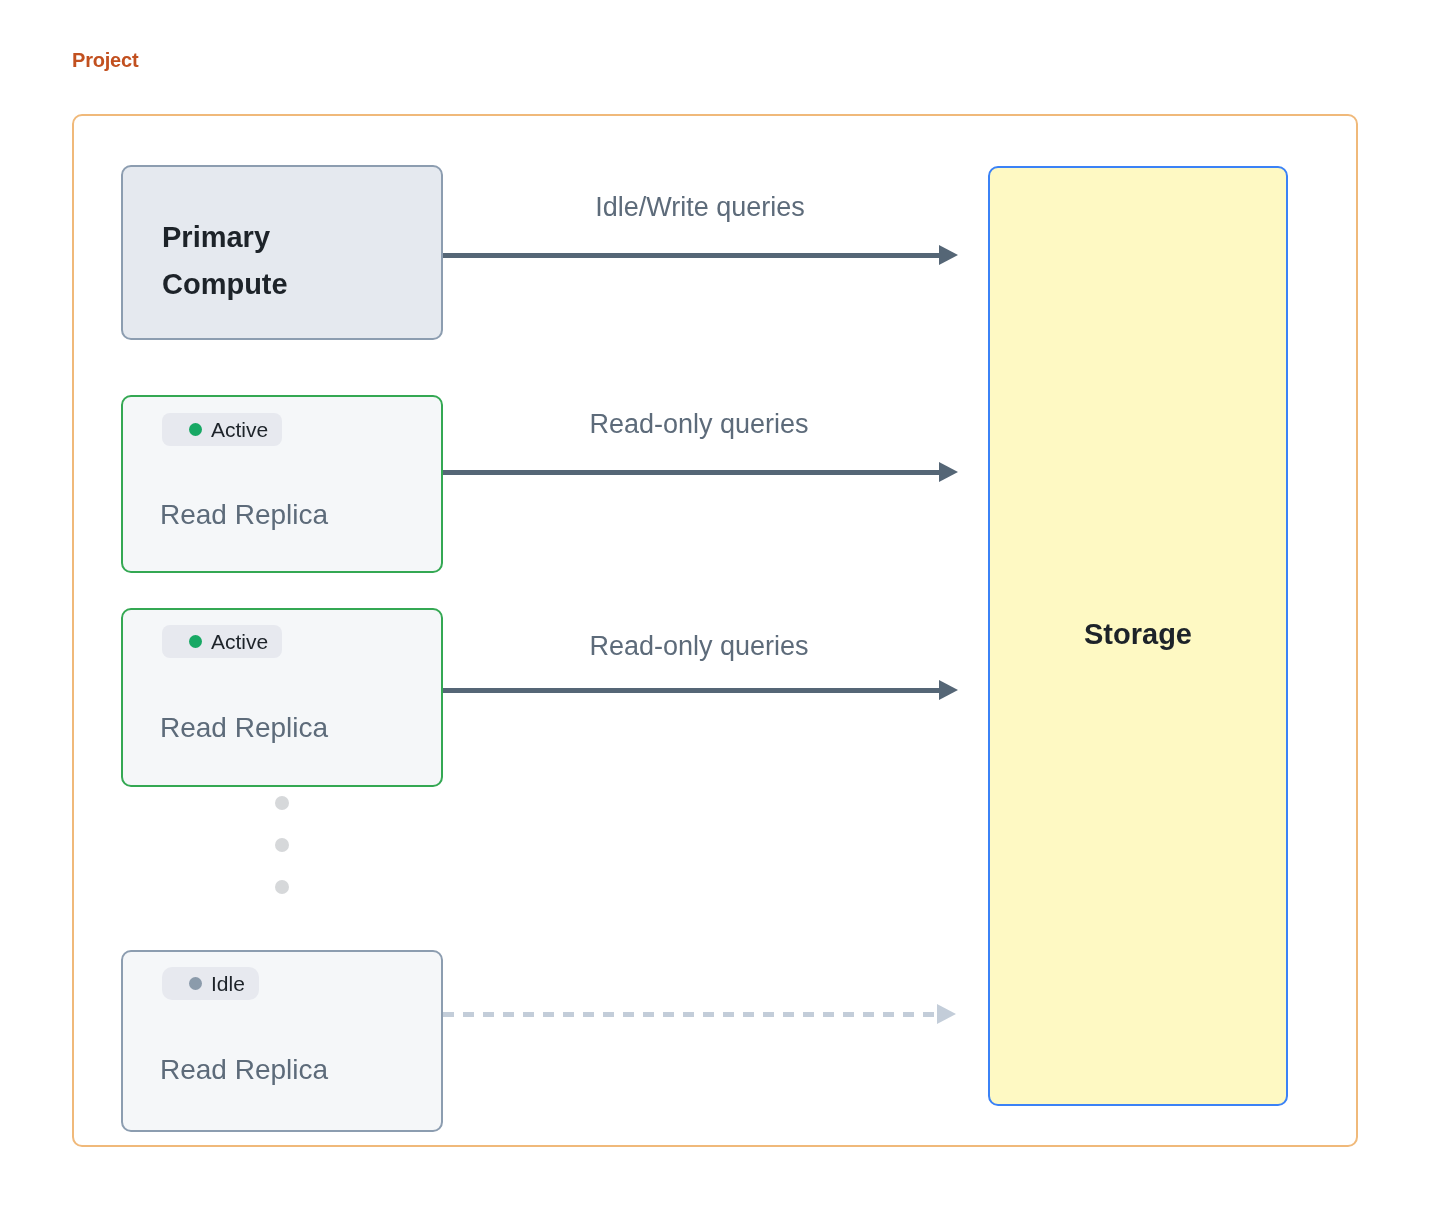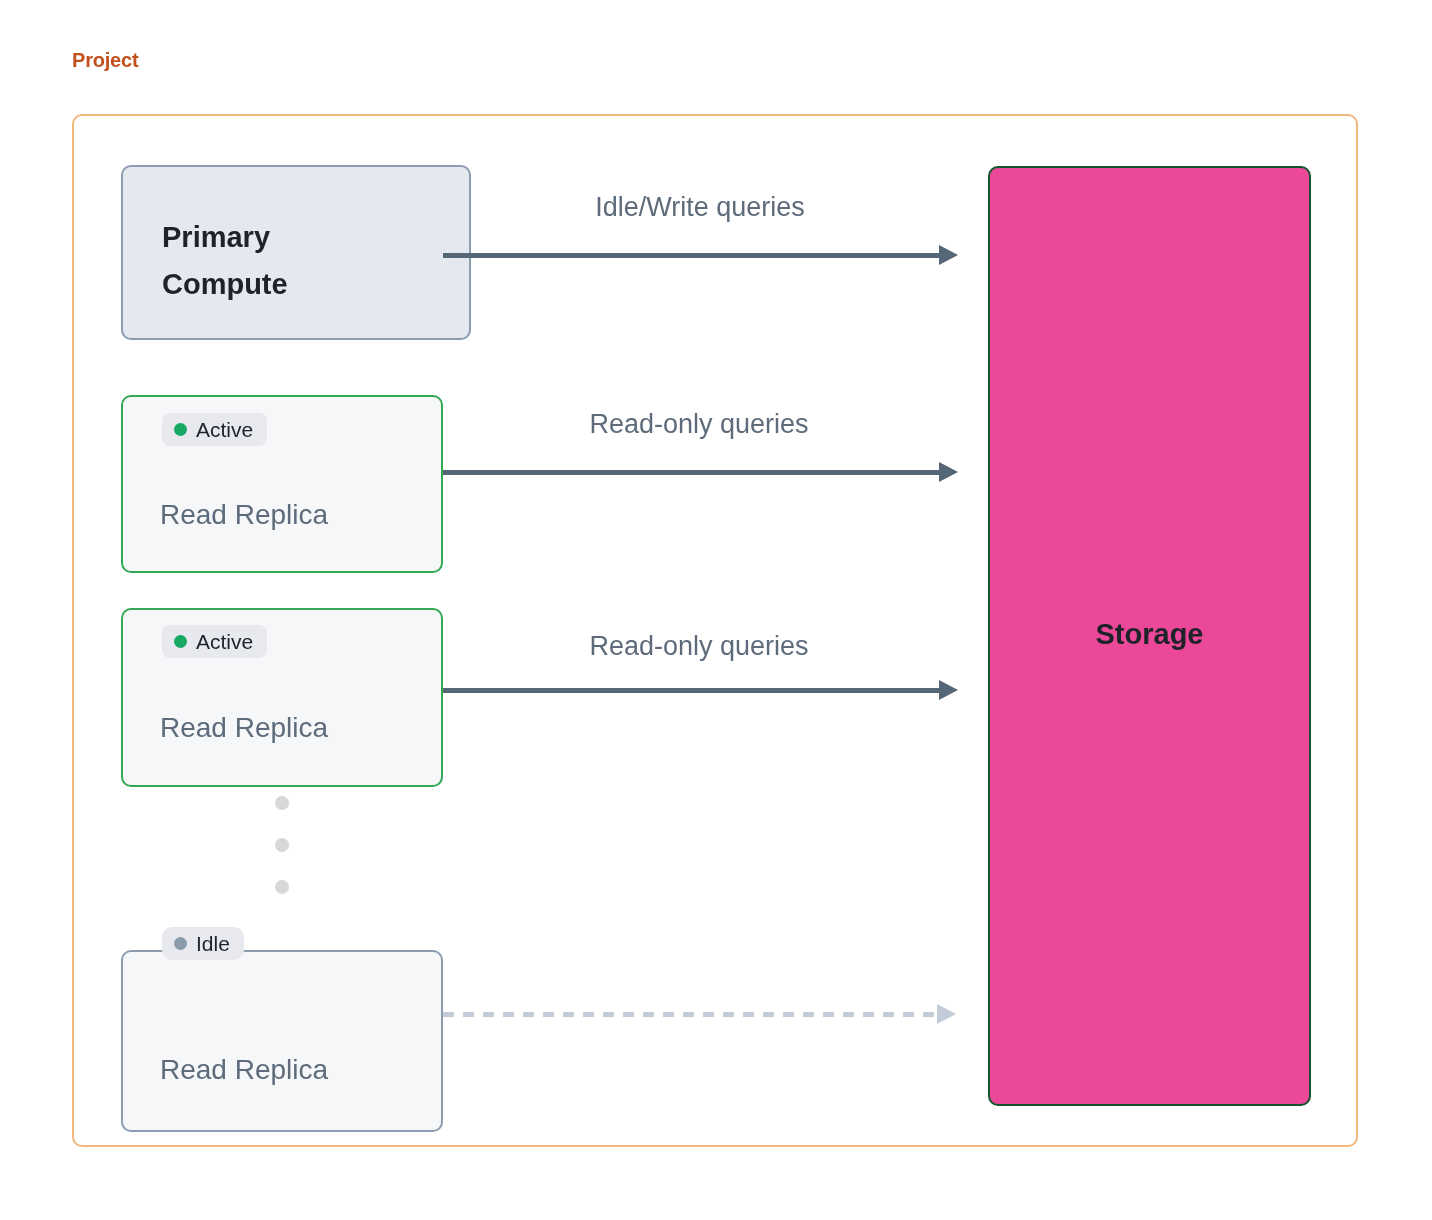--- a/index.html
+++ b/index.html
@@ -49,33 +49,33 @@
   
   .node {
     position: absolute;
     box-sizing: border-box;
     border-radius: 10px;
   }
 
   .node-primary {
     left: 121px;
     top: 165px;
-    width: 350px;
+    width: 322px;
     height: 175px;
     background: #e5e9ef;
     border: 2px solid #8c9db0;
   }
 
   .node-storage {
     left: 988px;
     top: 166px;
-    width: 323px;
+    width: 300px;
     height: 940px;
-    background: #ec4899;
-    border: 2px solid #14532d;
+    background: #fef9c3;
+    border: 2px solid #3b82f6;
   }
 
   .node-replica {
     left: 121px;
     width: 322px;
     background: #f5f7f9;
     margin-top: 25px;
   }
   .node-replica.active {
     border: 2px solid #34a853;
@@ -123,26 +123,26 @@
 
   
   .badge {
     position: absolute;
     left: 162px;
     display: inline-flex;
     align-items: center;
     gap: 9px;
     background: #e7e9ef;
     border-radius: 8px;
-    padding: 6px 14px 6px 12px;
+    padding: 6px 14px 6px 27px;
     box-sizing: border-box;
   }
   .badge-1 { top: 413px; }
   .badge-2 { top: 625px; }
-  .badge-3 { top: 927px; border-radius: 10px; }
+  .badge-3 { top: 967px; border-radius: 10px; }
 
   .badge-dot {
     width: 13px;
     height: 13px;
     border-radius: 50%;
     flex: 0 0 auto;
   }
   .badge-dot.green { background: #17a864; }
   .badge-dot.gray  { background: #8b9bab; }
 

